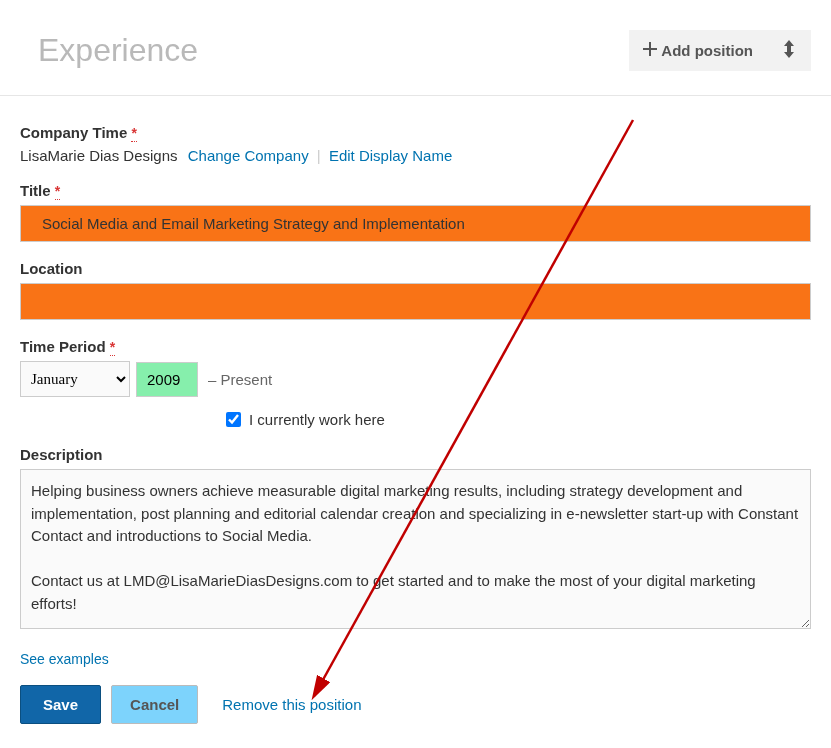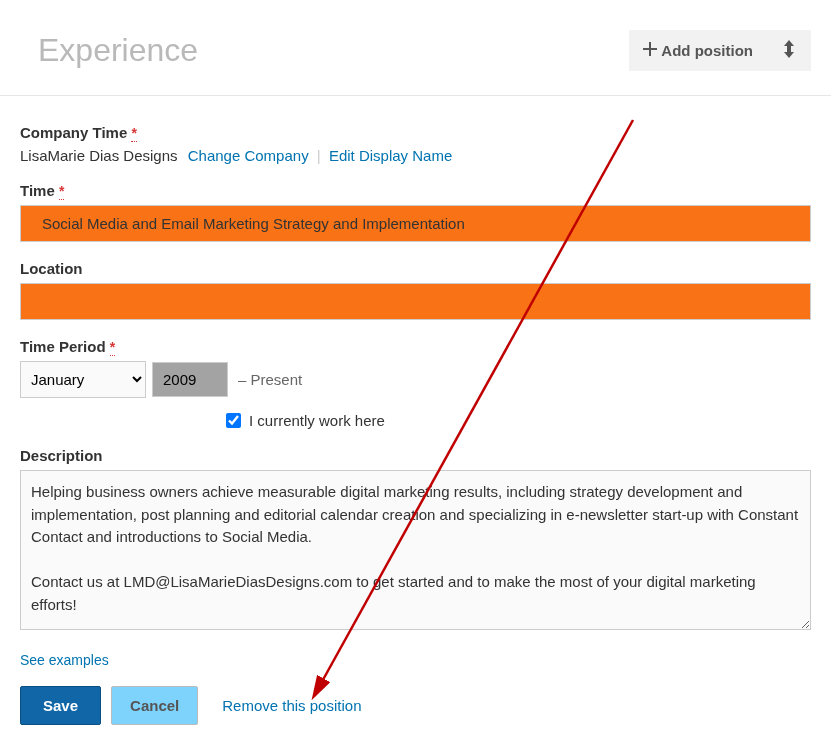--- a/index.html
+++ b/index.html
@@ -93,28 +93,29 @@
     .time-row {
       display: flex;
       align-items: center;
       gap: 6px;
     }
     .select-input {
       padding: 8px 6px;
       font-size: 15px;
       border: 1px solid #ccc;
       background: #fafafa;
-      width: 126px;
+      width: 110px;
+      font-family: Liberation Serif, serif;
     }
     .year-input {
-      width: 76px;
+      width: 62px;
       padding: 8px 10px;
       font-size: 15px;
       border: 1px solid #ccc;
-      background: #a3a3a3;
+      background: #86efac;
     }
     .present-text {
       color: #666;
       font-size: 15px;
       margin-left: 4px;
     }
     .checkbox-row {
       margin-top: 14px;
       margin-left: 206px;
       display: flex;
@@ -220,21 +221,21 @@
       <div class="company-line">
         <span class="company-name-text">LisaMarie Dias Designs</span>
         <a class="link">Change Company</a>
         <span class="divider">|</span>
         <a class="link">Edit Display Name</a>
       </div>
     </div>
 
     <div class="field-group">
       <label class="field-label">
-        <span>Time</span>
+        <span>Title</span>
         <span class="required">*</span>
       </label>
       <input type="text" class="text-input" value="Social Media and Email Marketing Strategy and Implementation" style="">
     </div>
 
     <div class="field-group">
       <label class="field-label">Location</label>
       <input type="text" class="text-input" value="" style="">
     </div>
 

